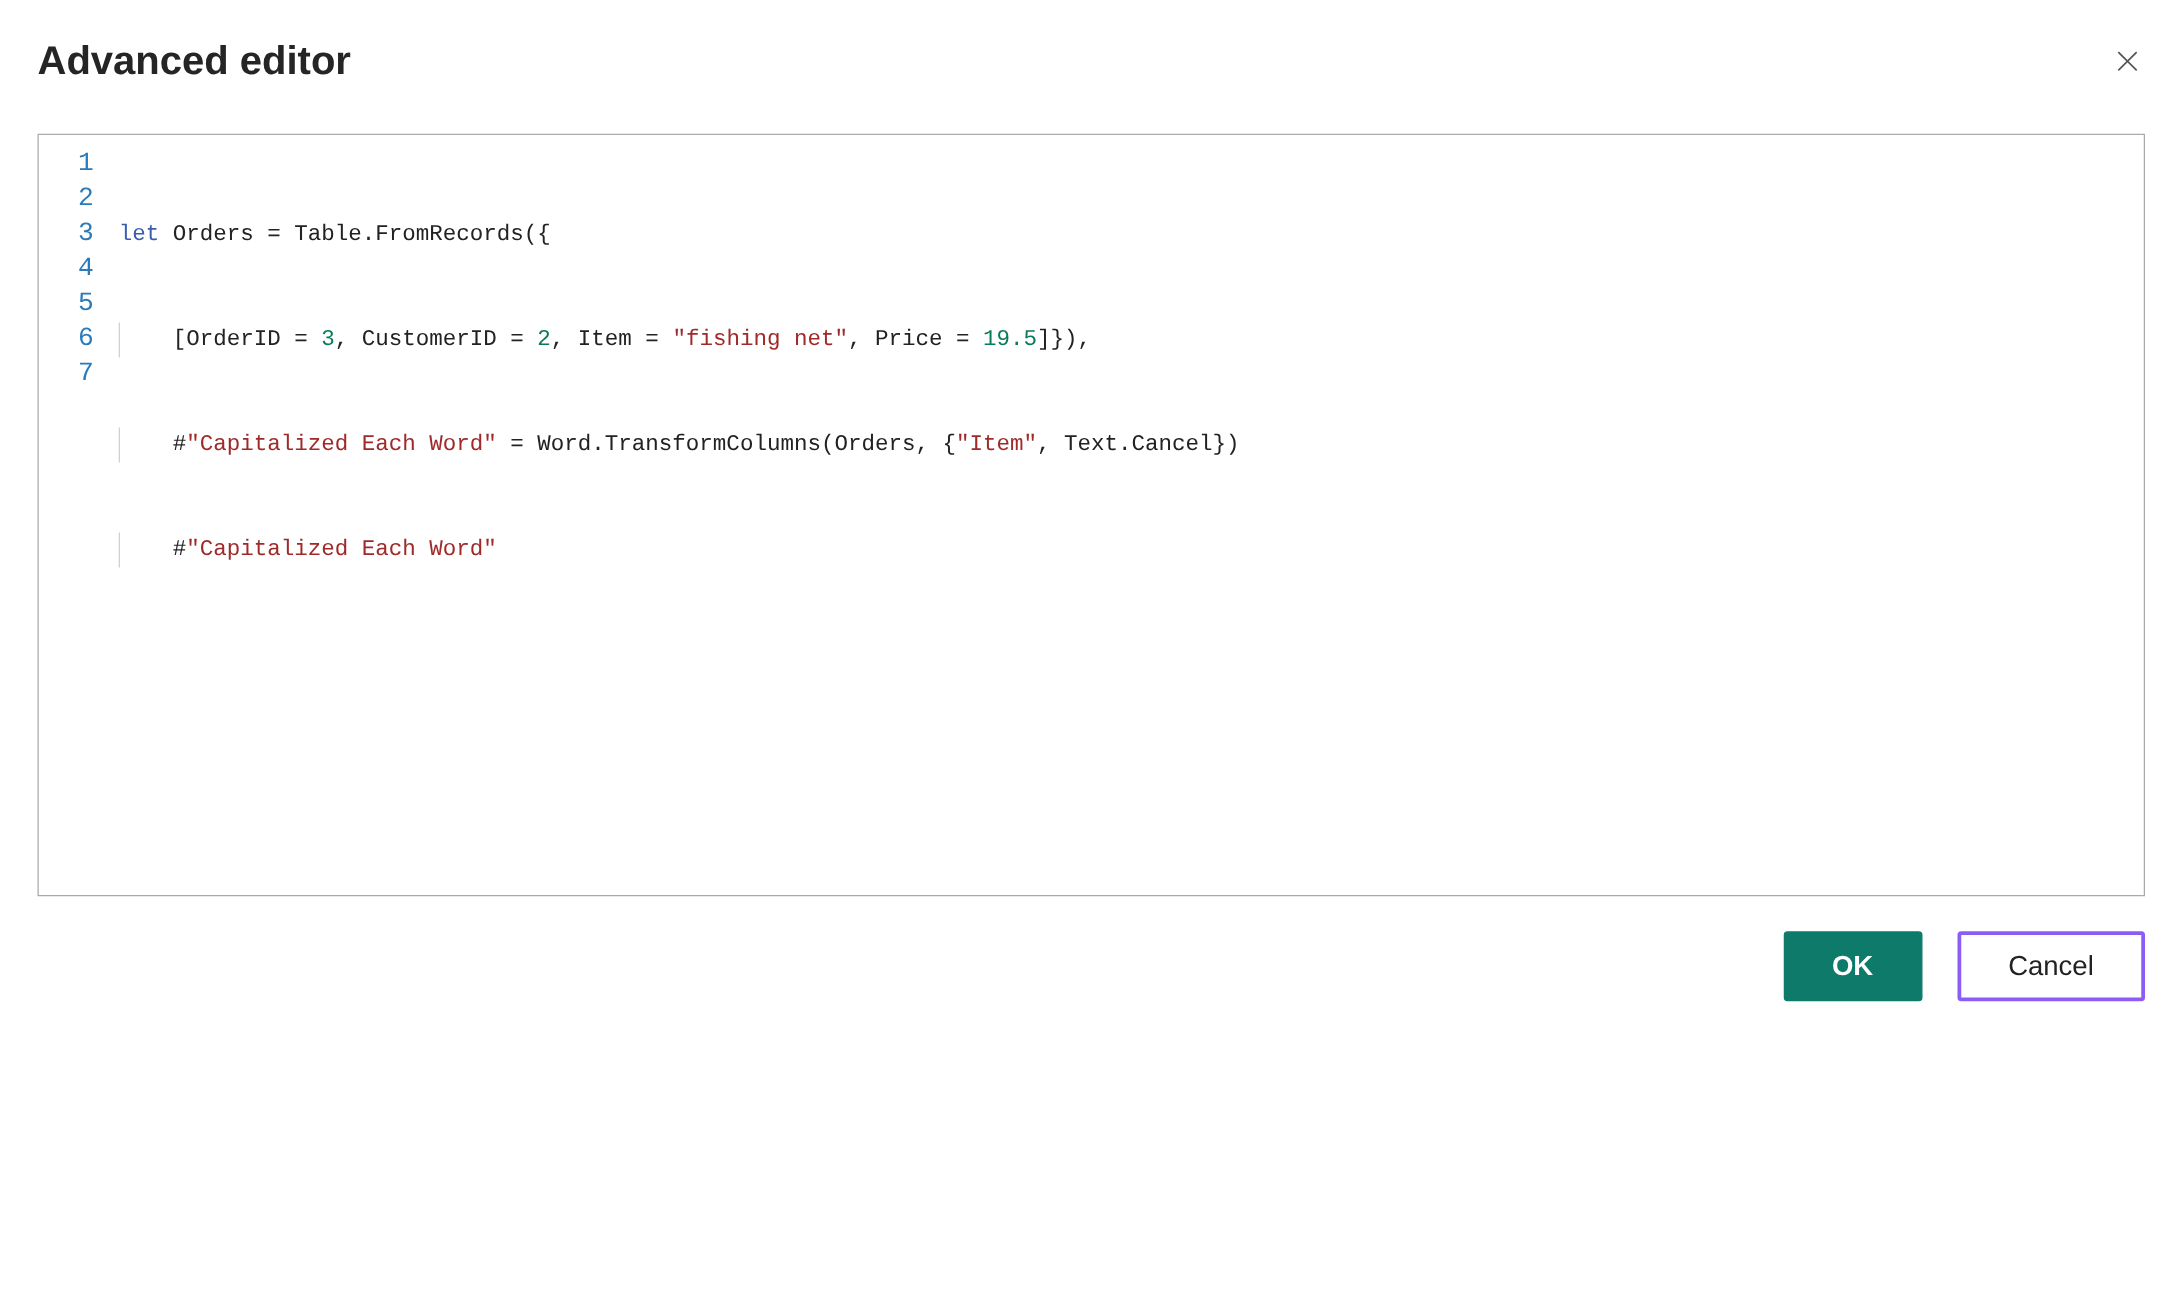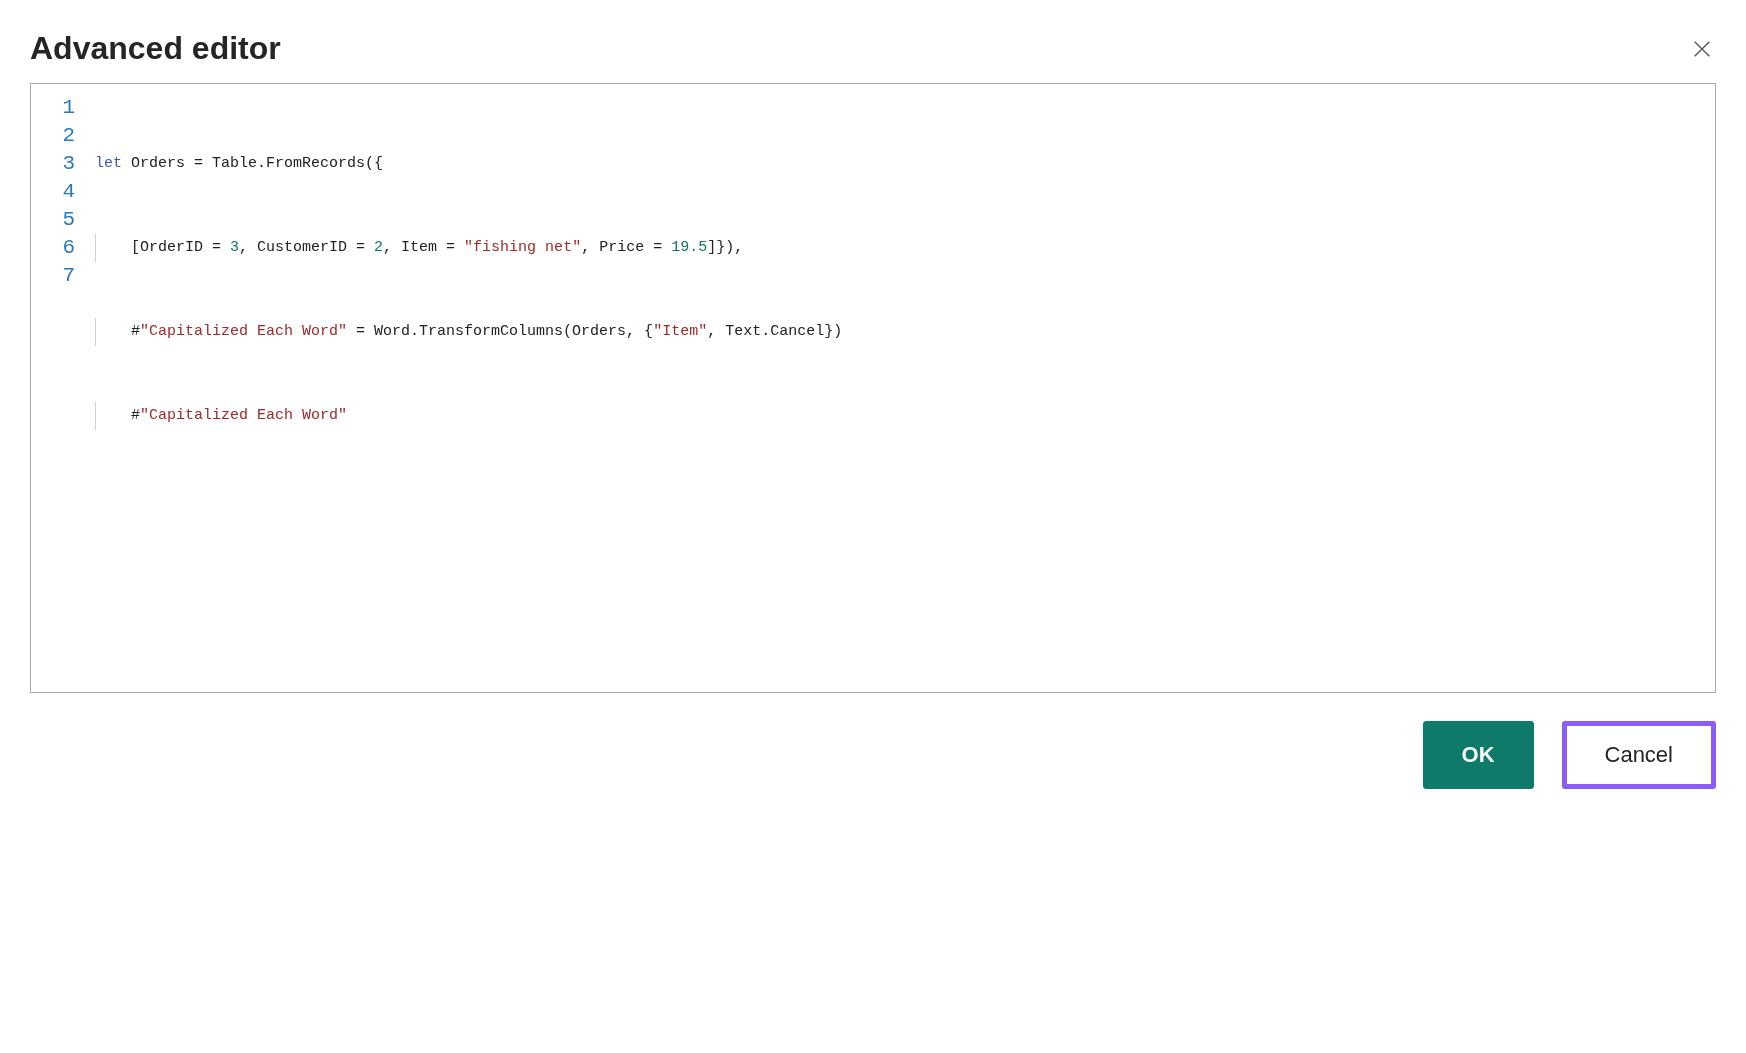--- a/index.html
+++ b/index.html
@@ -13,21 +13,21 @@
       padding: 30px;
     }
     .dialog {
       width: 100%;
       max-width: 1686px;
     }
     .dialog-header {
       display: flex;
       justify-content: space-between;
       align-items: center;
-      margin-bottom: 16px;
+      margin-bottom: 40px;
     }
     .dialog-title {
       font-size: 32px;
       font-weight: 600;
       color: #252525;
     }
     .close-btn {
       cursor: pointer;
       width: 28px;
       height: 28px;
@@ -62,21 +62,21 @@
       user-select: none;
     }
     .gutter div {
       height: 28px;
     }
     .code-area {
       flex: 1;
       padding-top: 10px;
       padding-left: 4px;
       font-family: Consolas, "Courier New", monospace;
-      font-size: 15px;
+      font-size: 18px;
       line-height: 28px;
       color: #222;
       white-space: pre;
       position: relative;
     }
     .code-line {
       height: 28px;
       position: relative;
     }
     .indent-guide {
@@ -90,40 +90,40 @@
     .num { color: #0a7a5c; }
     .str { color: #a02a2a; }
     .footer {
       display: flex;
       justify-content: flex-end;
       gap: 28px;
       margin-top: 28px;
     }
     .btn {
       min-width: 108px;
-      height: 68px;
+      height: 56px;
       font-size: 22px;
       font-family: inherit;
       border-radius: 3px;
       cursor: pointer;
       display: flex;
       align-items: center;
       justify-content: center;
       padding: 0 38px;
     }
     .btn-primary {
       background: #0d7a6a;
       color: #fff;
       border: 1px solid #0d7a6a;
       font-weight: 600;
     }
     .btn-secondary {
       background: #fff;
       color: #222;
-      border: 5px solid #8b5cf6;
+      border: 3px solid #8b5cf6;
     }
   </style>
 </head>
 <body>
 
 <div class="dialog">
   <div class="dialog-header">
     <h1 class="dialog-title">Advanced editor</h1>
     <div class="close-btn">
       <svg viewBox="0 0 24 24" fill="none">

